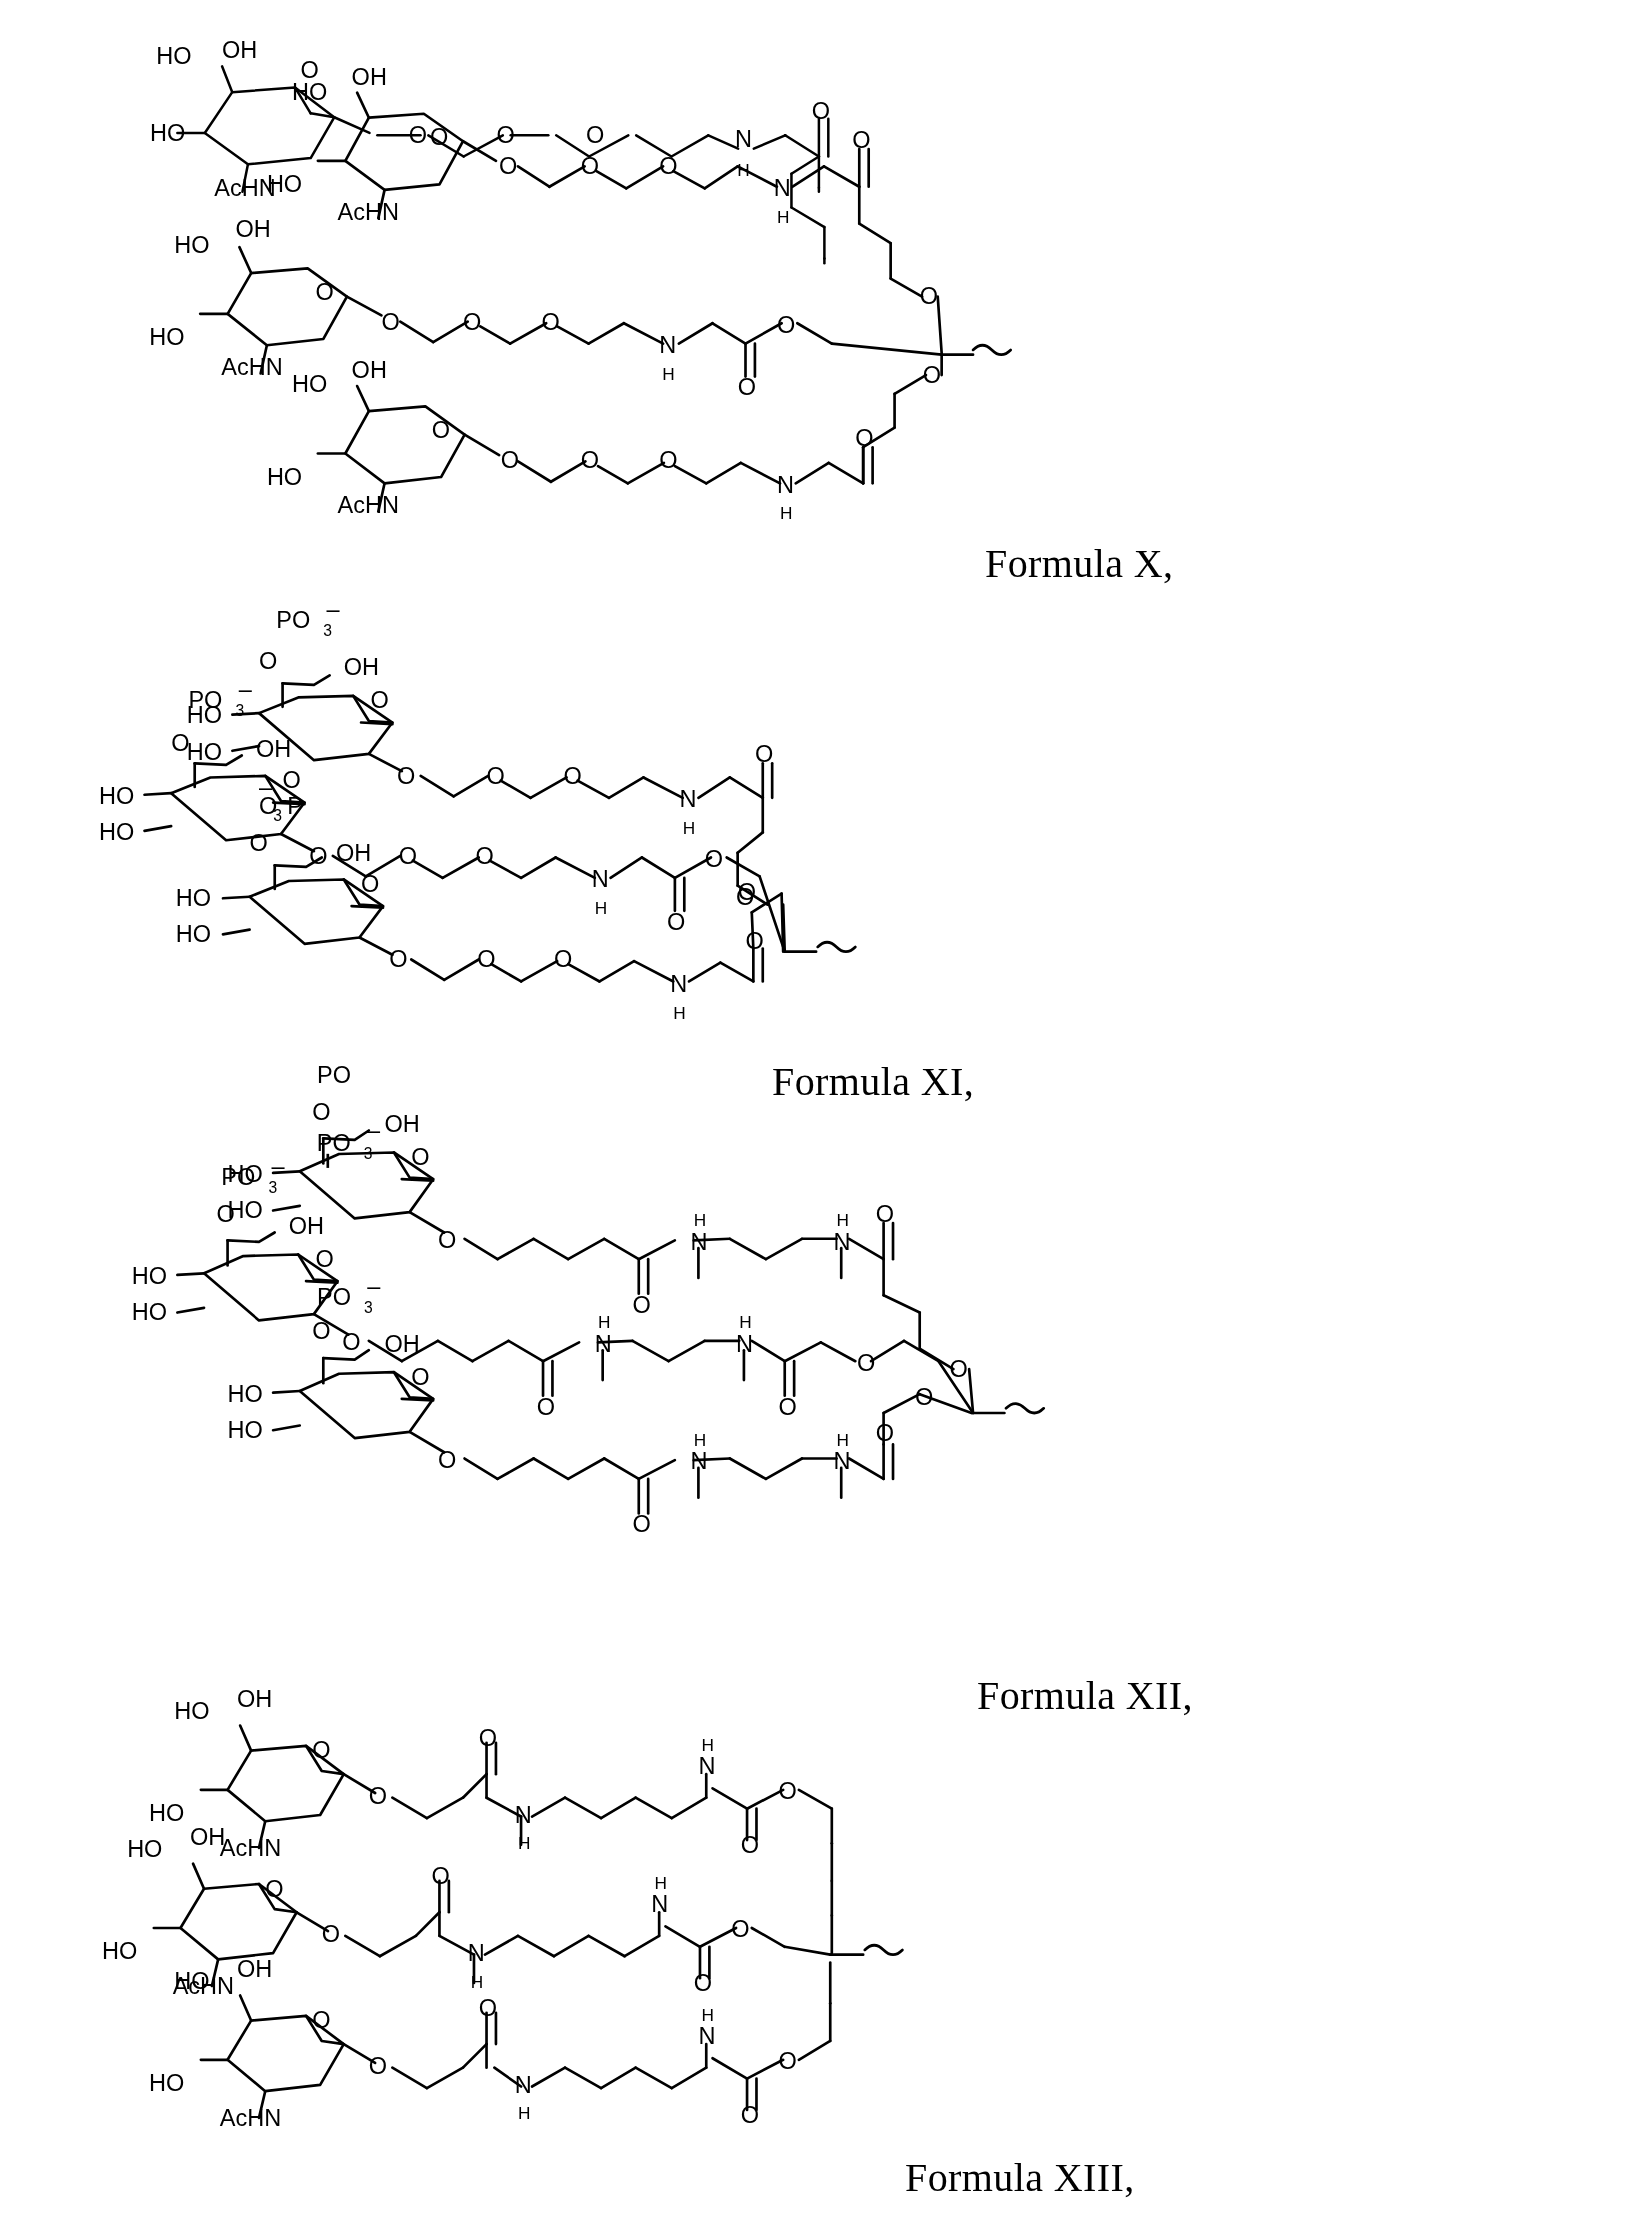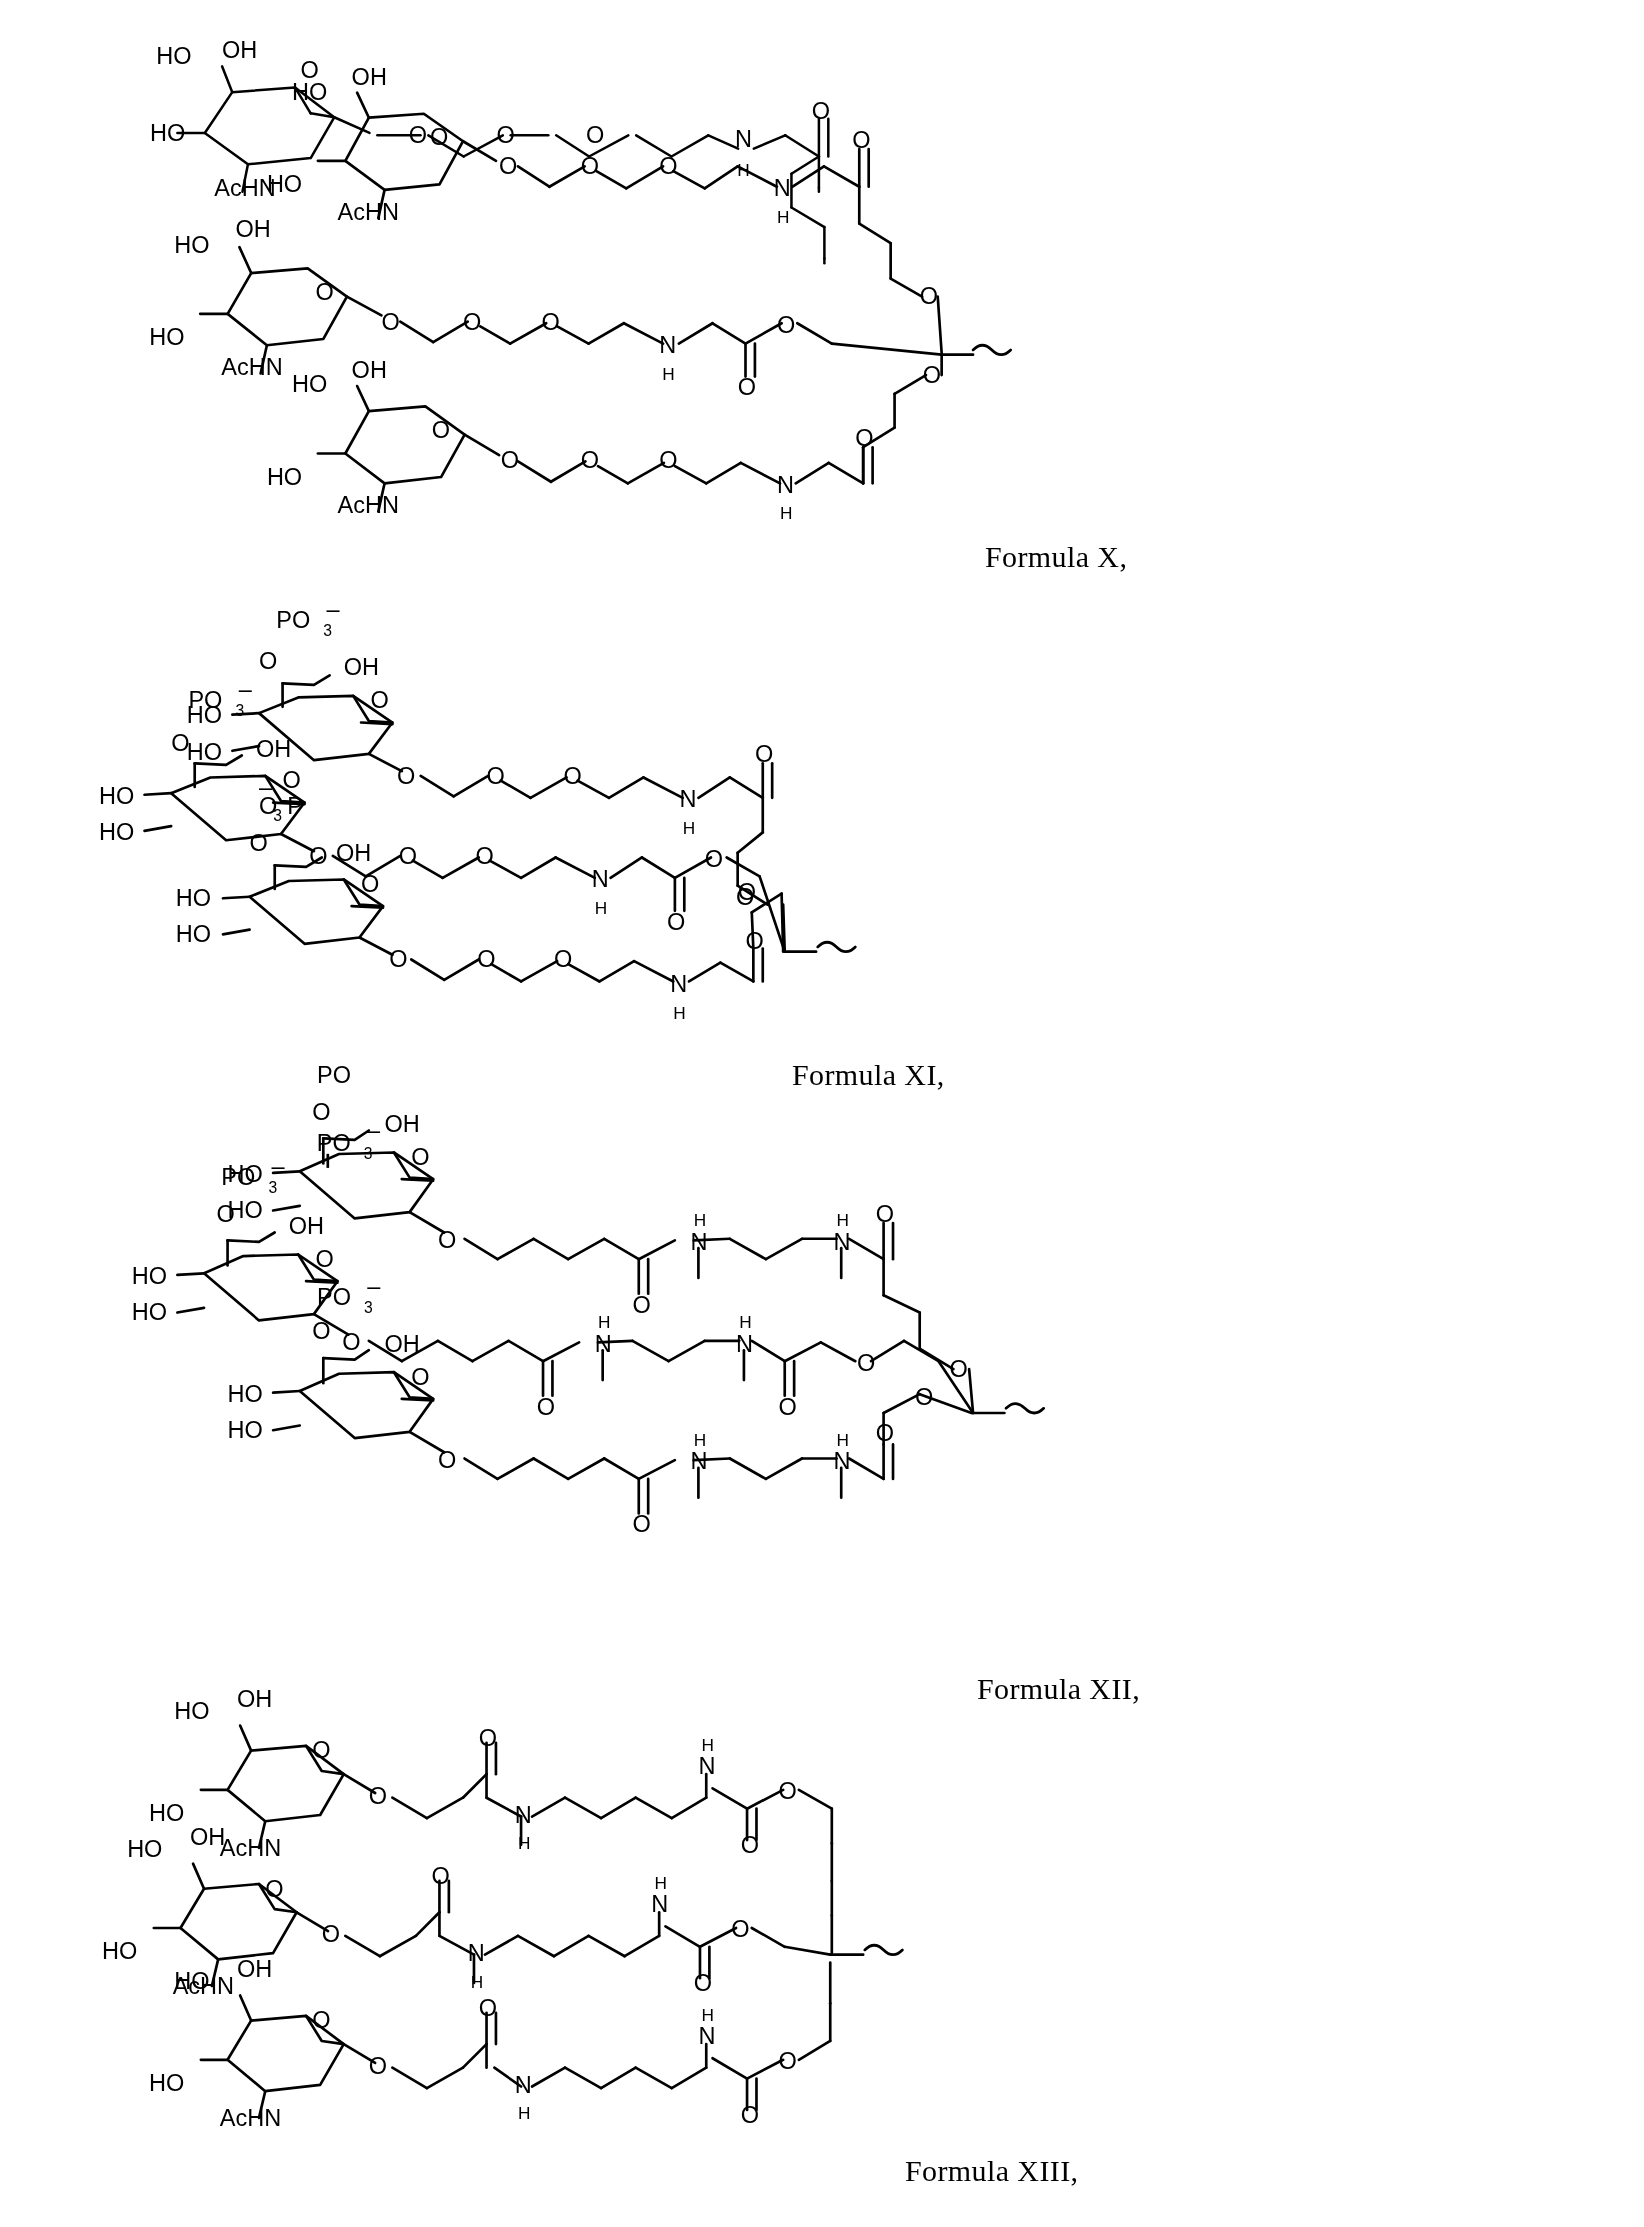--- a/index.html
+++ b/index.html
@@ -19,21 +19,21 @@
     position: relative;
     width: 1644px;
     height: 2227px;
   }
   .formula-block {
     position: absolute;
   }
   .formula-caption {
     position: absolute;
     font-family: "Liberation Serif", serif;
-    font-size: 30px;
+    font-size: 40px;
     letter-spacing: 0.4px;
     white-space: nowrap;
   }
   svg {
     display: block;
     overflow: visible;
   }
   svg text {
     font-family: "Liberation Sans", sans-serif;
     fill: #000;
@@ -347,21 +347,21 @@
         <text x="608" y="472" class="atom">O</text>
         <text x="706" y="472" class="atom">O</text>
         <text x="854" y="504" class="atom">N</text>
         <text x="858" y="538" class="atom-small">H</text>
         <text x="950" y="448" class="atom">O</text>
         <text x="940" y="386" class="atom">O</text>
       </g>
     </svg>
   </div>
 
-  <div class="formula-caption" style="left:792px; top:1058px;">Formula XI,</div>
+  <div class="formula-caption" style="left:772px; top:1058px;">Formula XI,</div>
 
   <div class="formula-block" style="left:0px; top:1099px;">
     <svg width="1644" height="628" viewBox="0 0 2095 800">
       <g stroke="#000" stroke-width="3.4" fill="none" stroke-linecap="round" stroke-linejoin="round">
 
         <path d="M412 50 L452 52 L470 40"></path>
         <path d="M412 50 L412 82"></path>
         <path d="M382 92 L432 70 L502 68 L552 102 L522 144 L452 152 Z"></path>
         <path d="M382 92 L348 94"></path>
         <path d="M382 136 L348 142"></path>

